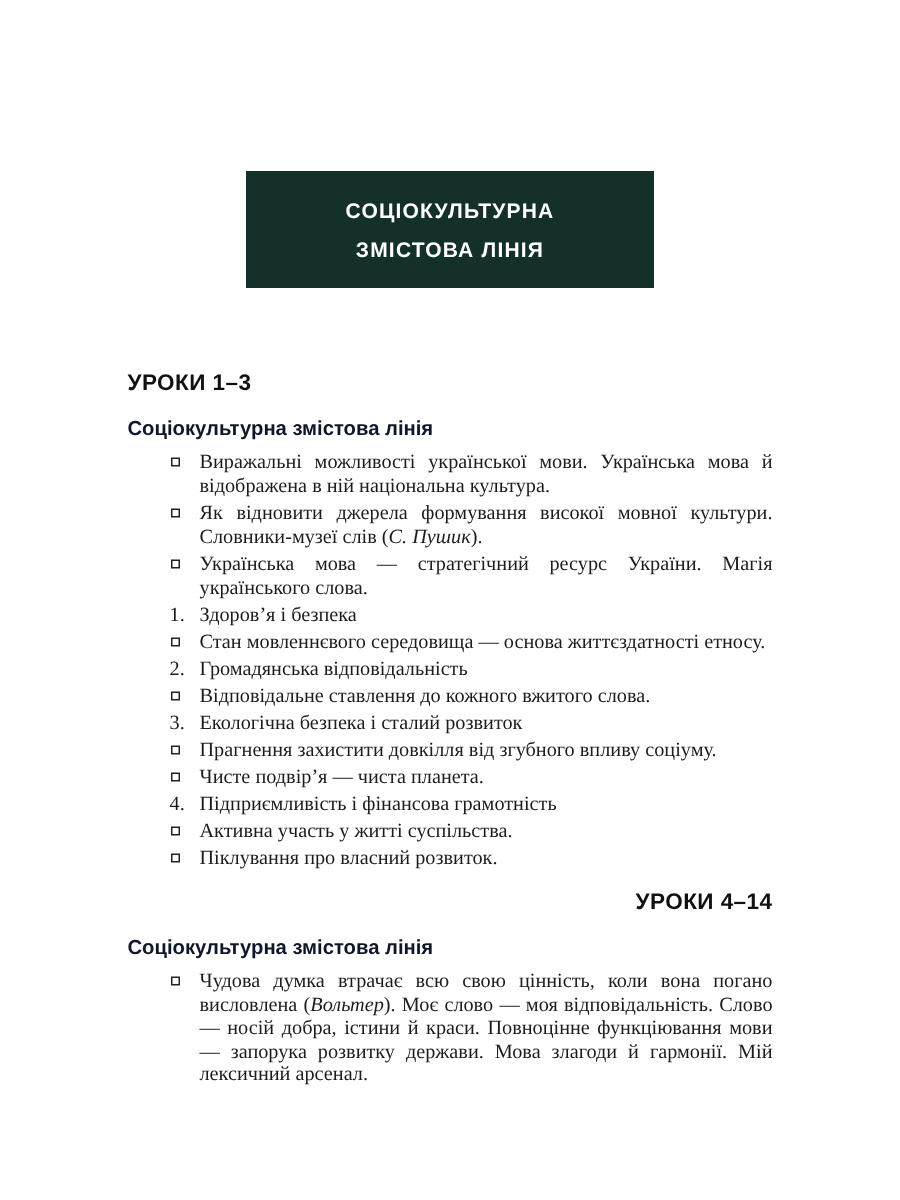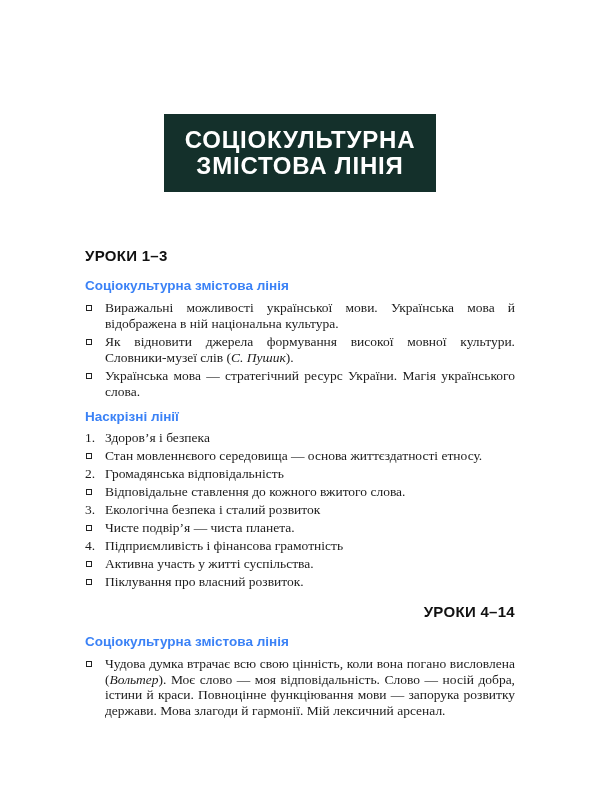--- a/index.html
+++ b/index.html
@@ -17,48 +17,49 @@
   }
   .title-block {
     width:272px;
     margin:0 auto;
     background:#14302b;
     color:#ffffff;
     text-align:center;
     padding:13px 10px;
     font-family:"Liberation Sans","DejaVu Sans",sans-serif;
     font-weight:700;
-    font-size:24px;
+    font-size:14px;
     line-height:26px;
     letter-spacing:0.8px;
   }
   .lesson-heading {
     margin-top:56px;
     font-family:"Liberation Sans","DejaVu Sans",sans-serif;
     font-weight:700;
     font-size:15px;
     line-height:16px;
     letter-spacing:0.3px;
     color:#111;
   }
   .lesson-heading.second { margin-top:14px;text-align:right; }
   .subheading {
     margin-top:14px;
     margin-bottom:6px;
     font-family:"Liberation Sans","DejaVu Sans",sans-serif;
     font-weight:700;
     font-size:13.5px;
     line-height:16px;
-    color:#3b82f6;
+    color:#0f172a;
   }
   .subheading.tight { margin-top:9px; margin-bottom:5px; }
   .li {
     display:flex;
     align-items:flex-start;
     margin-bottom:2px;
+    margin-left:28px;
   }
   .marker {
     flex:0 0 20px;
     font-size:13.5px;
     line-height:16px;
   }
   .sq-box {
     display:block;
     width:6px; height:6px;
     border:1.2px solid #222;
@@ -103,21 +104,20 @@
   </div>
 
 
   <div class="li">
     <span class="marker">
         <span class="sq-box"></span>
       </span>
     <p class="txt"><span>Українська мова — стратегічний ресурс України. Магія українського слова.</span><em></em><span></span></p>
   </div>
 
-  <h3 class="subheading tight">Наскрізні лінії</h3>
 
   <div class="li">
     <span class="marker">1.</span>
     <p class="txt">Здоров’я і безпека</p>
   </div>
   <div class="li">
     <span class="marker">
         <span class="sq-box"></span>
       </span>
     <p class="txt">Стан мовленнєвого середовища — основа життєздатності етносу.</p>
@@ -128,20 +128,26 @@
   </div>
   <div class="li">
     <span class="marker">
         <span class="sq-box"></span>
       </span>
     <p class="txt">Відповідальне ставлення до кожного вжитого слова.</p>
   </div>
   <div class="li">
     <span class="marker">3.</span>
     <p class="txt">Екологічна безпека і сталий розвиток</p>
+  </div>
+  <div class="li">
+    <span class="marker">
+        <span class="sq-box"></span>
+      </span>
+    <p class="txt">Прагнення захистити довкілля від згубного впливу соціуму.</p>
   </div>
   <div class="li">
     <span class="marker">
         <span class="sq-box"></span>
       </span>
     <p class="txt">Чисте подвір’я — чиста планета.</p>
   </div>
   <div class="li">
     <span class="marker">4.</span>
     <p class="txt">Підприємливість і фінансова грамотність</p>

